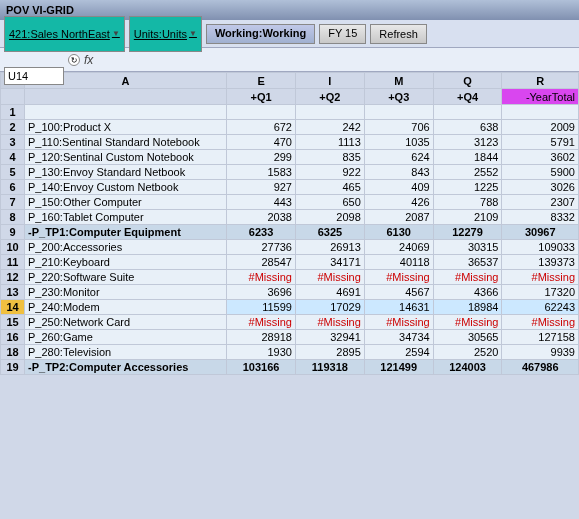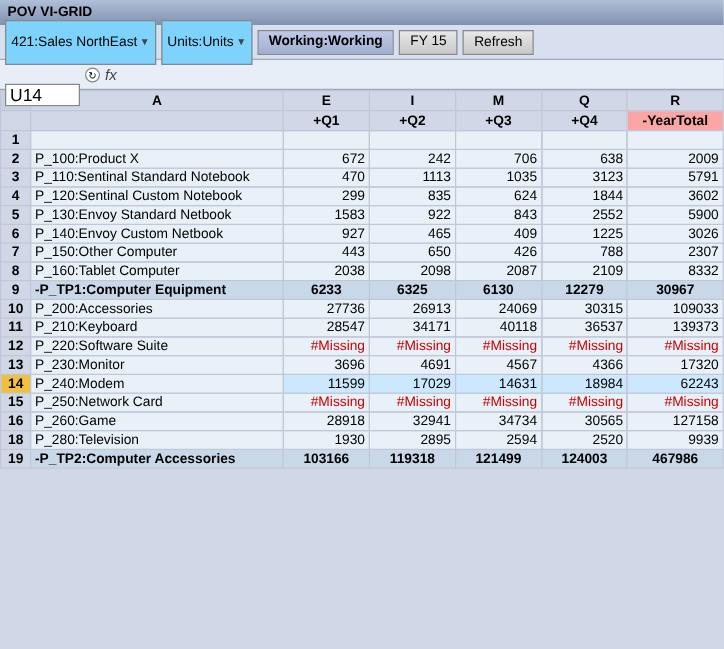--- a/index.html
+++ b/index.html
@@ -20,29 +20,30 @@
       background: #d8e0f0;
       border-bottom: 1px solid #a0a8c0;
       padding: 3px 4px;
       display: flex;
       align-items: center;
       gap: 4px;
       height: 28px;
     }
     
     .dropdown {
-      background: #7dd3fc;
+      background: #14b8a6;
       border: 1px solid #888;
       padding: 2px 4px;
       font-size: 11px;
       display: inline-flex;
       align-items: center;
       gap: 2px;
       cursor: pointer;
       height: 36px;
+      text-decoration: underline;
     }
     
     .dropdown-arrow {
       font-size: 8px;
       color: #444;
     }
     
     .btn {
       background: linear-gradient(to bottom, #e8e8e8, #c8c8c8);
       border: 1px solid #888;
@@ -65,21 +66,21 @@
       align-items: center;
       gap: 4px;
       height: 24px;
     }
     
     .cell-ref {
       width: 60px;
       border: 1px solid #888;
       background: white;
       padding: 1px 3px;
-      font-size: 14px;
+      font-size: 11px;
       height: 18px;
       margin-top: 33px;
     }
     
     .formula-icon {
       font-size: 12px;
       color: #444;
       font-style: italic;
     }
     
@@ -144,23 +145,23 @@
       font-weight: bold;
     }
     
     .missing-cell {
       background: #e8f0f8;
       text-align: right;
       color: #cc0000;
     }
     
     .year-header {
-      background: #fca5a5;
-      text-align: center;
-      font-weight: bold;
+      background: #d946ef;
+      text-align: right;
+      font-weight: normal;
     }
     
     .spin-icon {
       display: inline-block;
       width: 12px;
       height: 12px;
       border: 1px solid #888;
       border-radius: 50%;
       background: white;
       font-size: 8px;

